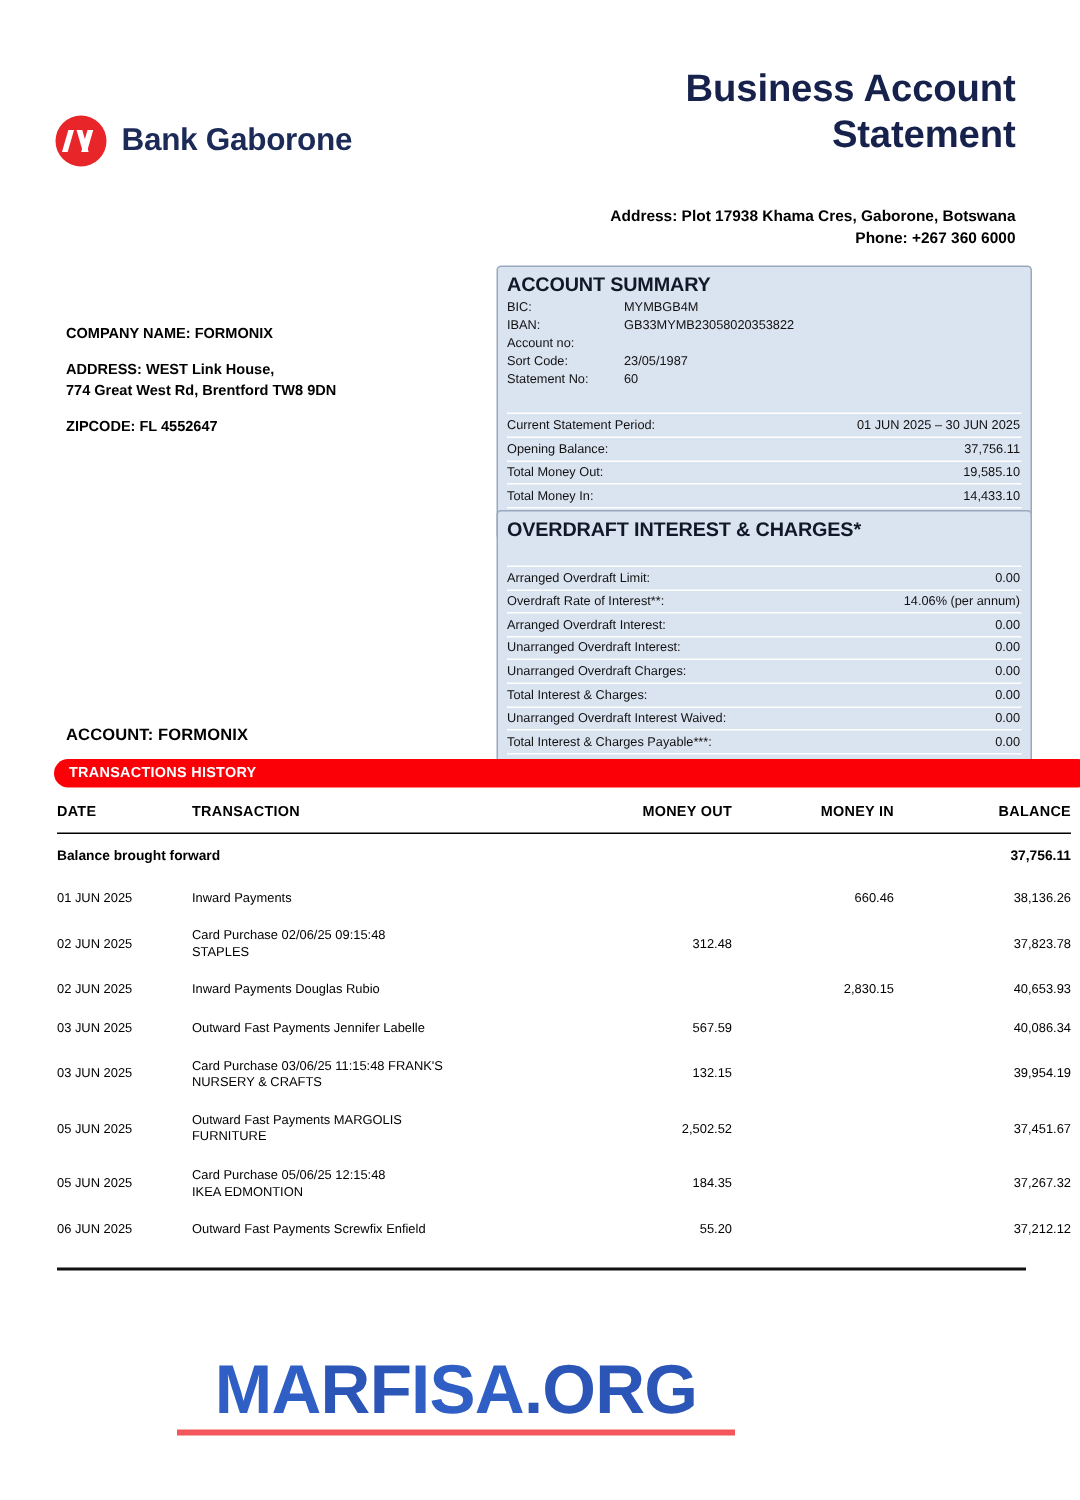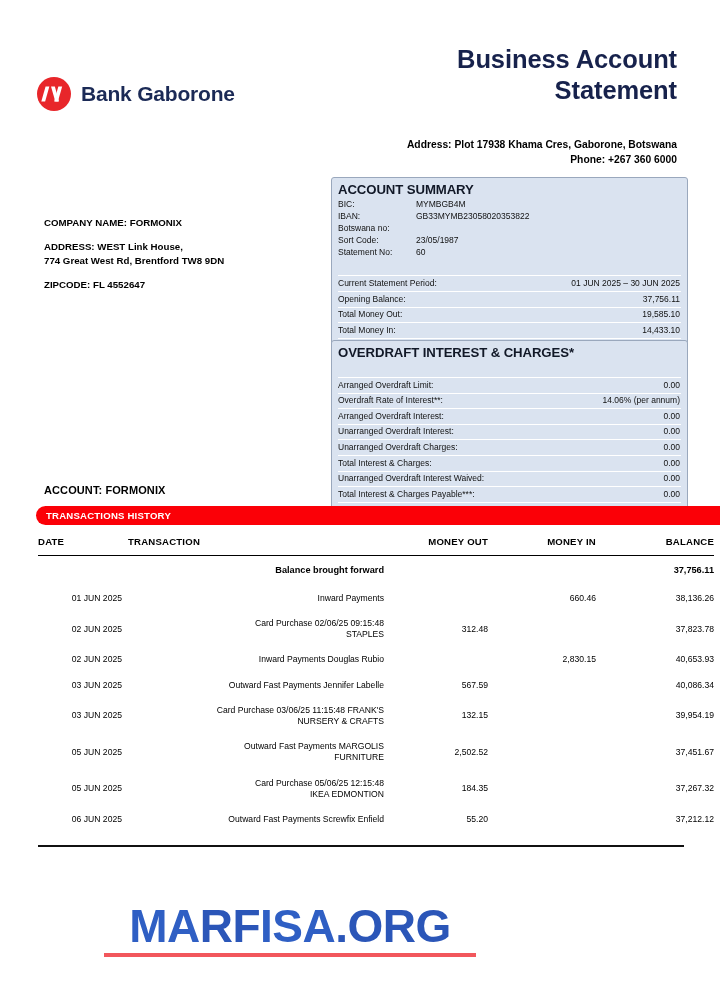--- a/index.html
+++ b/index.html
@@ -159,21 +159,20 @@
     padding: 4px 0 8px 0;
     border-bottom: 1.6px solid #000;
     vertical-align: bottom;
     letter-spacing: 0.2px;
   }
   .tx-table td {
     font-size: 8.6px;
     padding: 7px 0 7px 0;
     vertical-align: middle;
     line-height: 1.3;
-    text-align: right;
   }
   .c-date  { width: 84px;  text-align: left; }
   .c-desc  { width: 256px; text-align: left; padding-left: 6px !important; }
   .c-out   { width: 104px; text-align: right; padding-right: 14px !important; }
   .c-in    { width: 94px;  text-align: right; padding-right: 10px !important; }
   .c-bal   { width: 108px; text-align: right; }
 
   .row-bf td {
     font-weight: bold;
     font-size: 9.2px;
@@ -187,20 +186,21 @@
     height: 0;
     border-top: 2.2px solid #111;
   }
 
   
   .mark {
     position: absolute;
     left: 0; top: 903px;
     width: 580px;
     text-align: center;
+    padding-left: 14px;
   }
   .mark-text {
     font-size: 46px;
     font-weight: bold;
     color: #2f5fc4;
     letter-spacing: -0.5px;
     line-height: 1;
     display: inline-block;
   }
   .mark-text .alt { color: #2b56b8; }
@@ -256,21 +256,21 @@
   <div id="as-plain">
       <div class="kv-plain">
         <div class="k">BIC:</div>
         <div class="v">MYMBGB4M</div>
       </div>
       <div class="kv-plain">
         <div class="k">IBAN:</div>
         <div class="v">GB33MYMB23058020353822</div>
       </div>
       <div class="kv-plain">
-        <div class="k">Botswana no:</div>
+        <div class="k">Account no:</div>
       </div>
       <div class="kv-plain">
         <div class="k">Sort Code:</div>
         <div class="v">23/05/1987</div>
       </div>
       <div class="kv-plain">
         <div class="k">Statement No:</div>
         <div class="v">60</div>
       </div>
     </div>

